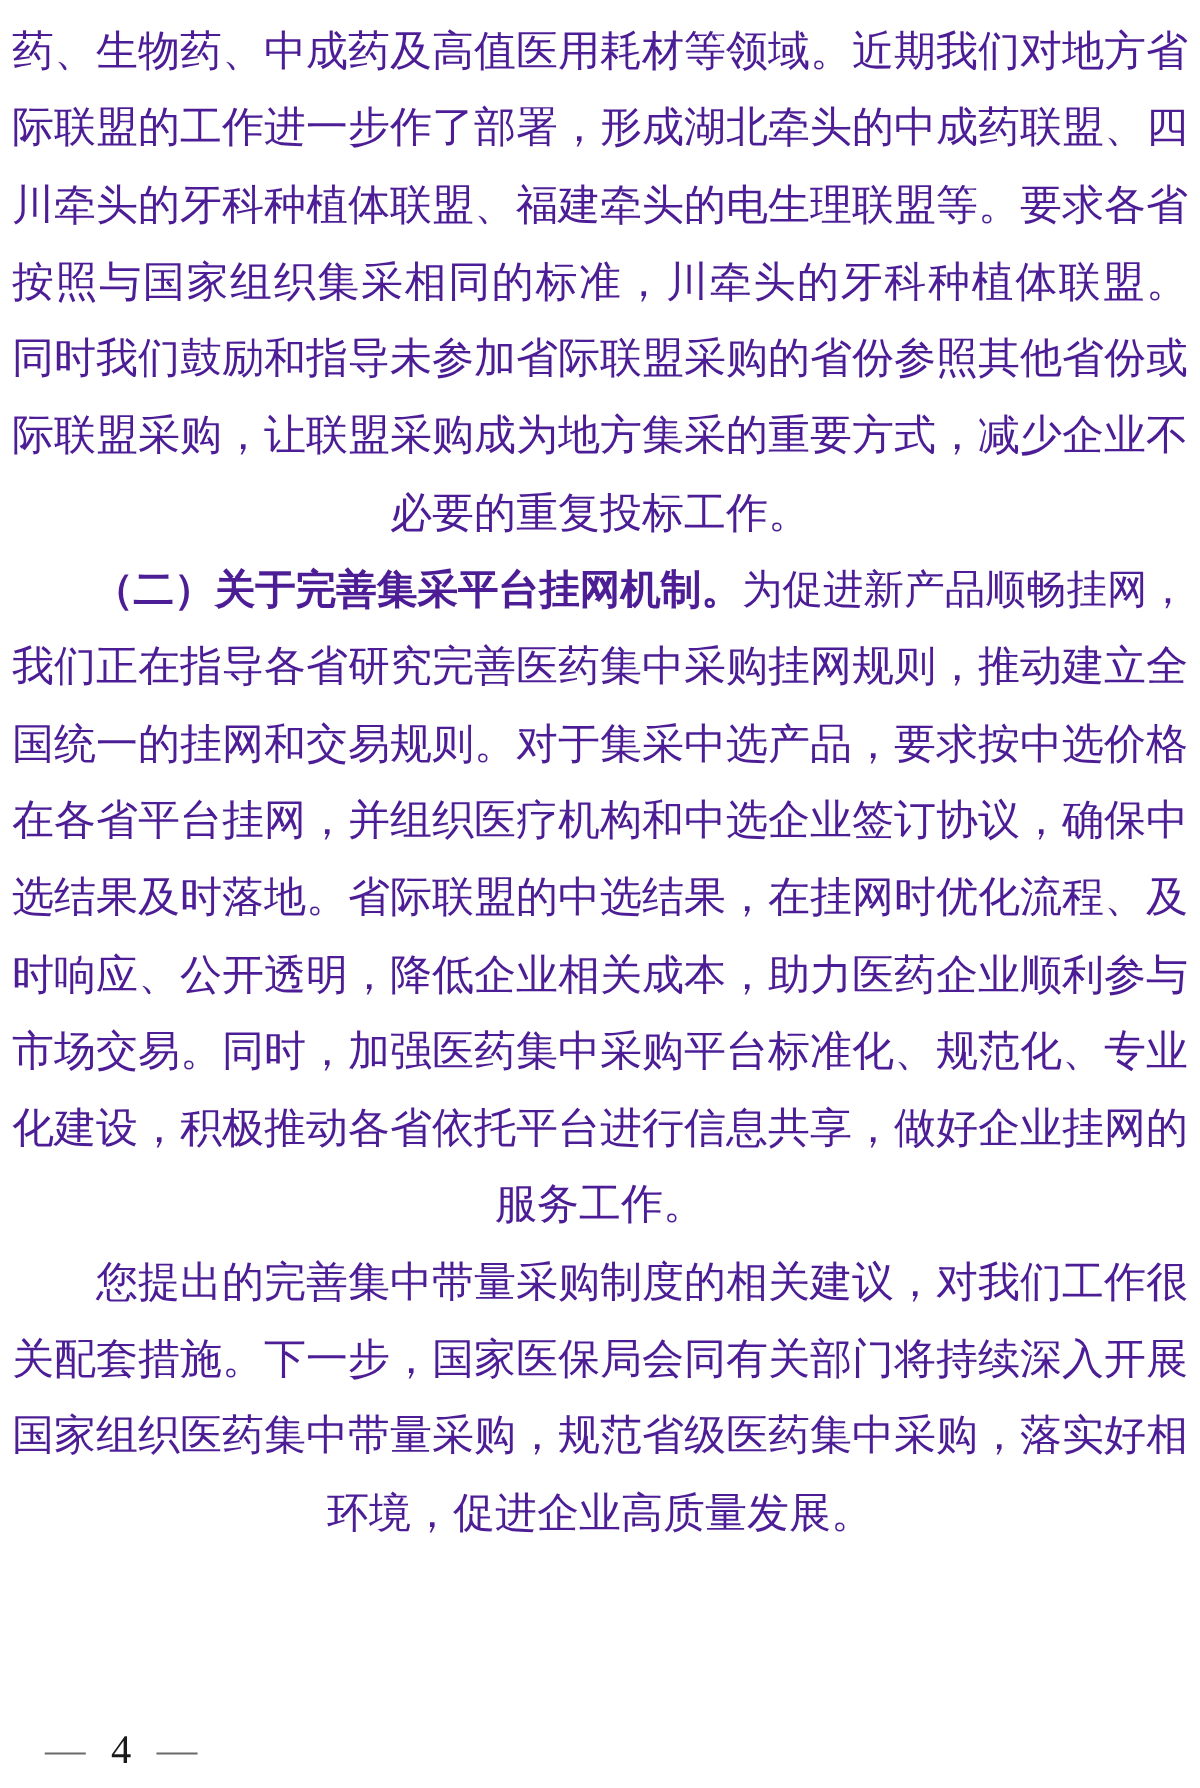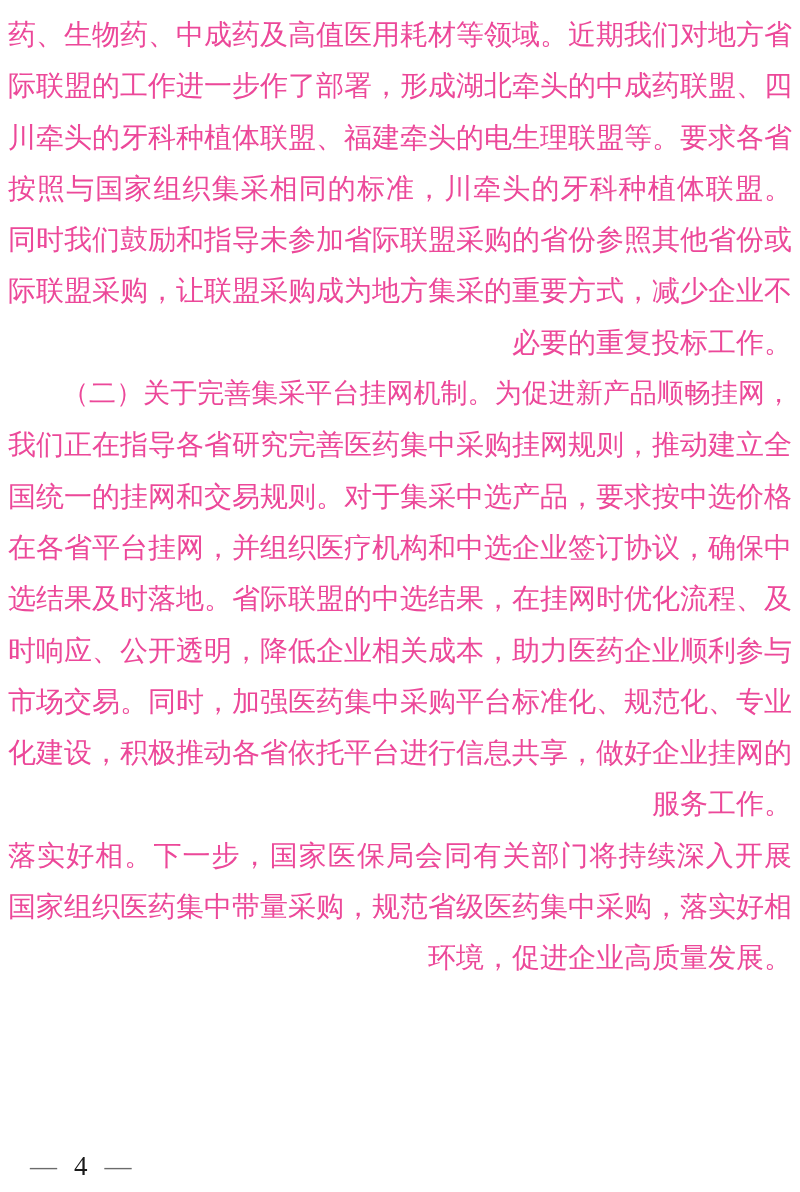--- a/index.html
+++ b/index.html
@@ -13,41 +13,41 @@
     height: 1192px;
     background: #ffffff;
     overflow: hidden;
     font-family: "Liberation Serif", "DejaVu Serif", serif;
   }
   .body-text {
     position: absolute;
     left: 8px;
     top: 9px;
     width: 784px;
-    color: #ec4899;
+    color: #4c1d95;
     font-size: 28px;
   }
   .line {
     line-height: 51.3px;
     height: 51.3px;
-    text-align: right;
+    text-align: center;
     overflow: hidden;
   }
   .line.j {
     text-align: justify;
     text-align-last: justify;
   }
   .line.indent {
     text-indent: 2em;
   }
   .line.compress {
     font-size: 27px;
   }
   .run-bold {
-    font-weight: normal;
+    font-weight: bold;
   }
   .footer {
     position: absolute;
     left: 30px;
     top: 1150px;
     height: 32px;
     display: flex;
     align-items: center;
     gap: 17px;
     font-size: 27px;
@@ -72,21 +72,22 @@
       <div class="line"><span class="run">必要的重复投标工作。</span></div>
       <div class="line j indent compress"><span class="run-bold">（二）关于完善集采平台挂网机制。</span><span class="run">为促进新产品顺畅挂网，</span></div>
       <div class="line j"><span class="run">我们正在指导各省研究完善医药集中采购挂网规则，推动建立全</span></div>
       <div class="line j"><span class="run">国统一的挂网和交易规则。对于集采中选产品，要求按中选价格</span></div>
       <div class="line j"><span class="run">在各省平台挂网，并组织医疗机构和中选企业签订协议，确保中</span></div>
       <div class="line j"><span class="run">选结果及时落地。省际联盟的中选结果，在挂网时优化流程、及</span></div>
       <div class="line j"><span class="run">时响应、公开透明，降低企业相关成本，助力医药企业顺利参与</span></div>
       <div class="line j"><span class="run">市场交易。同时，加强医药集中采购平台标准化、规范化、专业</span></div>
       <div class="line j"><span class="run">化建设，积极推动各省依托平台进行信息共享，做好企业挂网的</span></div>
       <div class="line"><span class="run">服务工作。</span></div>
-      <div class="line j"><span class="run">落实好相。下一步，国家医保局会同有关部门将持续深入开展</span></div>
+      <div class="line j indent"><span class="run">您提出的完善集中带量采购制度的相关建议，对我们工作很</span></div>
+      <div class="line j"><span class="run">关配套措施。下一步，国家医保局会同有关部门将持续深入开展</span></div>
       <div class="line j"><span class="run">国家组织医药集中带量采购，规范省级医药集中采购，落实好相</span></div>
       <div class="line"><span class="run">环境，促进企业高质量发展。</span></div>
     </div>
 
   <div class="footer">
     <span class="dash">—</span>
     <span class="num">4</span>
     <span class="dash">—</span>
   </div>
 

